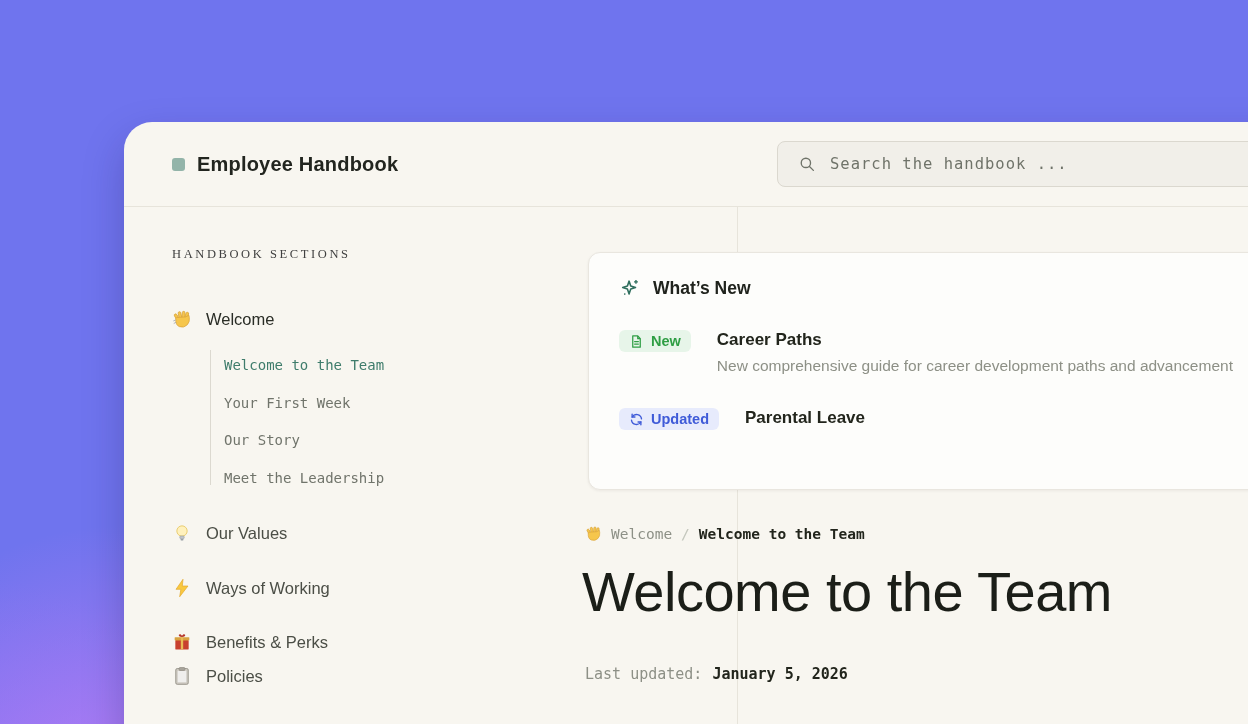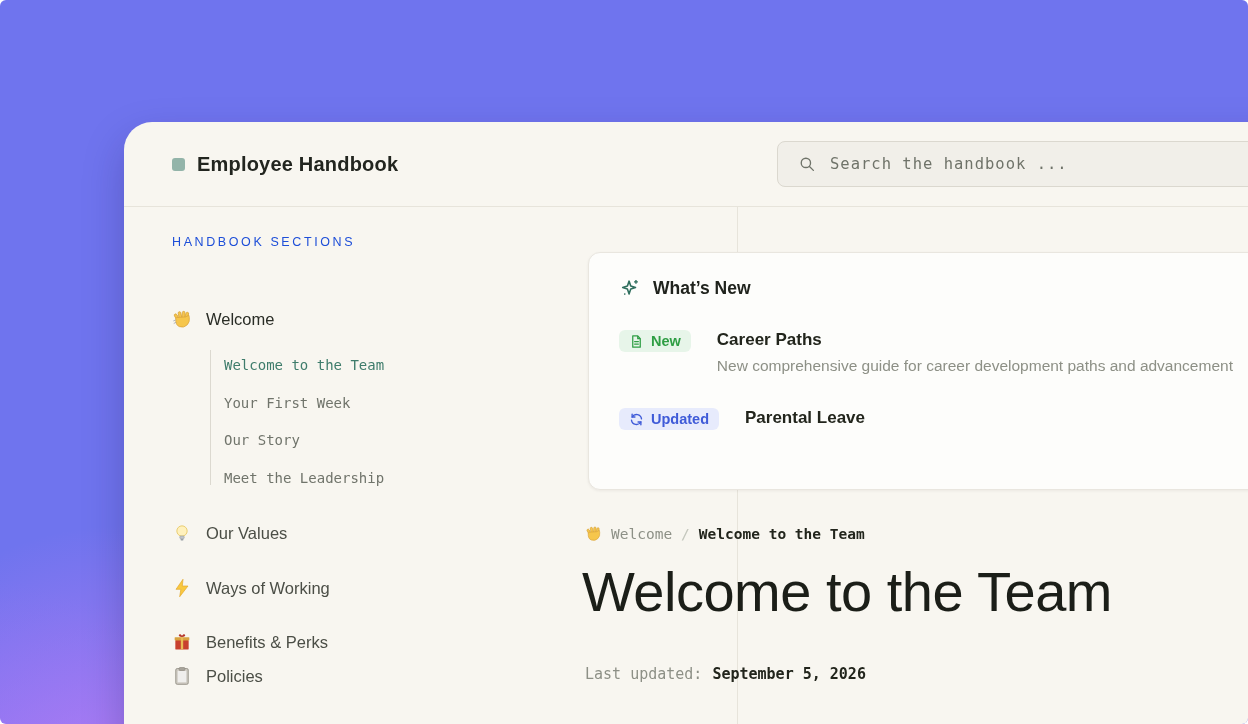--- a/index.html
+++ b/index.html
@@ -4,21 +4,20 @@
 <style>
   * { margin:0; padding:0; box-sizing:border-box; }
   html,body { width:1248px; height:724px; overflow:hidden; font-family:"Liberation Sans",sans-serif; }
 
   .stage{
     position:relative; width:1248px; height:724px; overflow:hidden;
     background:
       radial-gradient(440px 420px at 10% 112%, var(--glow,#b77df5) 0%, rgba(183,125,245,0) 68%),
       radial-gradient(700px 500px at -8% 120%, rgba(138,111,242,.9) 0%, rgba(138,111,242,0) 60%),
       var(--bg,#6f74ee);
-    border-radius: 6px;
   }
 
   .app-card{
     position:absolute; left:124px; top:122px; width:1200px; height:680px;
     background:var(--card,#f8f6f0); border-radius:28px 0 0 0;
     box-shadow:0 18px 40px rgba(30,20,80,.25);
   }
 
   
   .app-header{ position:relative; height:85px; border-bottom:1px solid #e7e4db; }
@@ -35,22 +34,22 @@
     background:transparent; border:none; outline:none; width:430px;
   }
   .search-placeholder::placeholder{ color:#6f7369; opacity:1; }
 
   
   .app-body{ position:relative; height:595px; }
   .v-divider{ position:absolute; left:613px; top:0; bottom:0; width:1px; background:#e7e4db; }
 
   
   .sidebar-label{
-    position:absolute; left:48px; top:28px;
-    font-family:Liberation Sans, sans-serif; font-size:12.5px; letter-spacing:2.6px; color:#1d4ed8;
+    position:absolute; left:48px; top:40px;
+    font-family:Liberation Serif, serif; font-size:12.5px; letter-spacing:2.6px; color:#404040;
   }
   .nav-item{ position:absolute; left:48px; display:flex; align-items:center; gap:14px; height:24px; cursor:pointer; }
   .nav-item .ico{ width:20px; height:20px; flex:0 0 20px; }
   .nav-item-label{ font-size:16.5px; color:#4b4e46; }
   .nav-item.top .nav-item-label{ color:#2a2d26; }
   .sub-group{
     position:absolute; left:86px; top:143px; height:135px; border-left:1px solid #dcd9d0;
   }
   .sub-item{
     position:absolute; left:100px; height:18px; display:flex; align-items:center;
@@ -242,18 +241,18 @@
         </svg>
         <span class="crumb-section">Welcome</span>
         <span class="crumb-sep">/</span>
         <span class="crumb-current">Welcome to the Team</span>
       </div>
 
       <h1 class="page-title">Welcome to the Team</h1>
 
       <div class="last-updated">
         <span class="lu-label">Last updated:</span>
-        <span class="lu-value">September 5, 2026</span>
+        <span class="lu-value">January 5, 2026</span>
       </div>
 
     </div>
   </div>
 </div>
 
 </body></html>

